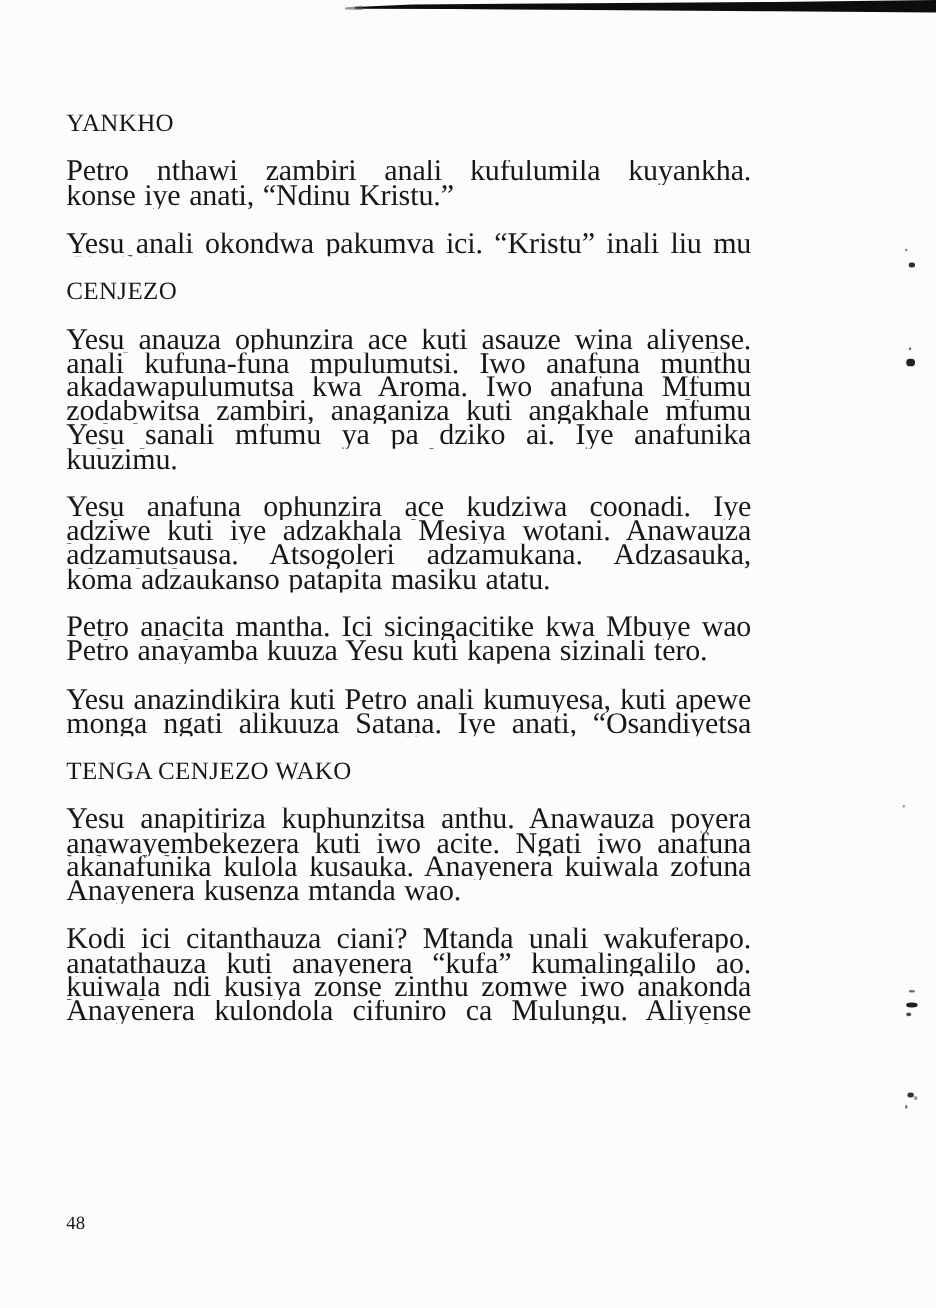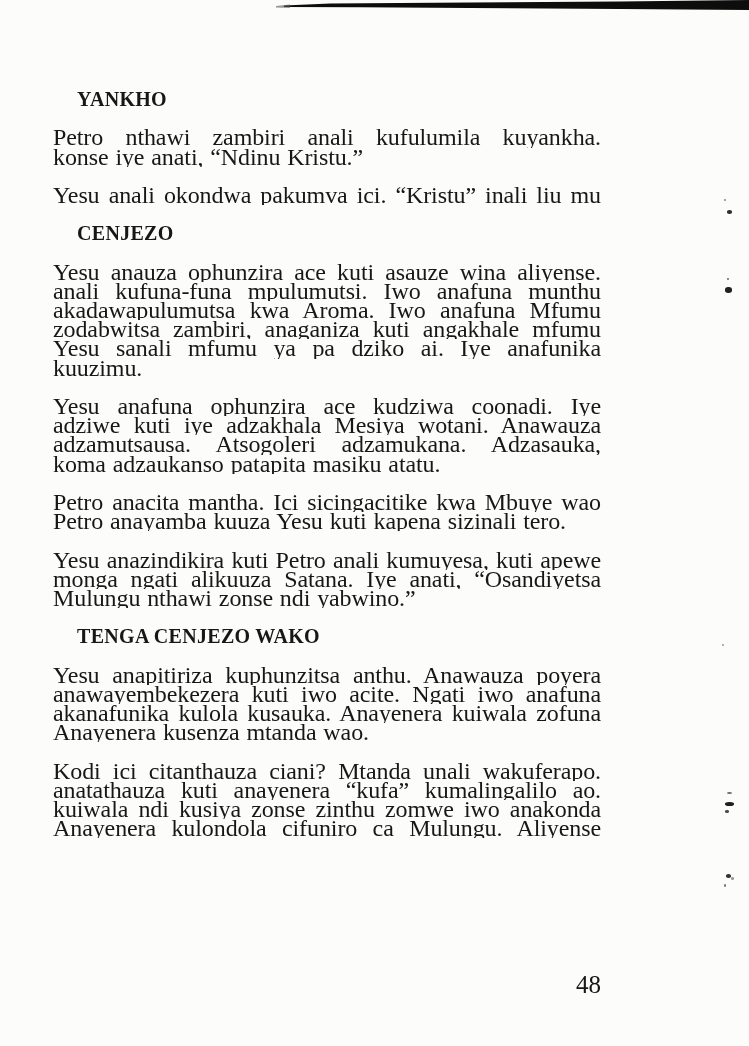--- a/index.html
+++ b/index.html
@@ -10,47 +10,46 @@
     width: 749px;
     height: 1046px;
     background: #fcfcfa;
     overflow: hidden;
     font-family: "Liberation Serif", "DejaVu Serif", serif;
     color: #171717;
   }
   .top-rule { position: absolute; top: 0; left: 0; display: block; }
   .content { position: absolute; left: 53px; top: 90px; width: 548px; }
   .heading {
-    font-weight: bold;
+    font-weight: normal;
     font-size: 20px;
     line-height: 19.2px;
     letter-spacing: 0.3px;
     margin-bottom: 19.2px;
     white-space: nowrap;
-    margin-left: 24px;
   }
   .paragraph { margin-bottom: 19.2px; }
   .line {
     font-size: 24px;
     line-height: 19.2px;
     height: 19.2px;
     overflow: hidden;
     text-align: justify;
     text-align-last: justify;
     letter-spacing: -0.1px;
     word-spacing: 1px;
   }
   .line.last { text-align-last: left; }
   .page-number {
     position: absolute;
     left: 53px;
     top: 971px;
     width: 548px;
-    text-align: right;
-    font-size: 25px;
+    text-align: left;
+    font-size: 15px;
   }
   .speck { position: absolute; border-radius: 45%; }
 </style>
 </head>
 <body>
 
 <div class="page" id="page" style="background: rgb(252, 252, 250); color: rgb(23, 23, 23);">
 
   <svg class="top-rule" width="749" height="14" viewBox="0 0 749 14">
     <polygon points="284,5.5 330,3.5 470,2.5 620,1.5 749,0 749,10 620,9 470,8 360,7.2 284,7" fill="#0d0d0d"></polygon>
@@ -81,21 +80,20 @@
         <div class="line">adzamutsausa. Atsogoleri adzamukana. Adzasauka, adzaphedwa,</div>
         <div class="line last">koma adzaukanso patapita masiku atatu.</div>
       </div>
       <div class="paragraph">
         <div class="line">Petro anacita mantha. Ici sicingacitike kwa Mbuye wao wokondedwa.</div>
         <div class="line last">Petro anayamba kuuza Yesu kuti kapena sizinali tero.</div>
       </div>
       <div class="paragraph">
         <div class="line">Yesu anazindikira kuti Petro anali kumuyesa, kuti apewe mazunzo.</div>
         <div class="line">monga ngati alikuuza Satana. Iye anati, “Osandiyetsa ine, njira ya</div>
-        <div class="line last">Mulungu nthawi zonse ndi yabwino.”</div>
       </div>
       <div class="heading">TENGA CENJEZO WAKO</div>
       <div class="paragraph">
         <div class="line">Yesu anapitiriza kuphunzitsa anthu. Anawauza poyera zomwe</div>
         <div class="line">anawayembekezera kuti iwo acite. Ngati iwo anafuna kulondola iye</div>
         <div class="line">akanafunika kulola kusauka. Anayenera kuiwala zofuna zao.</div>
         <div class="line last">Anayenera kusenza mtanda wao.</div>
       </div>
       <div class="paragraph">
         <div class="line">Kodi ici citanthauza ciani? Mtanda unali wakuferapo. Yesu</div>

